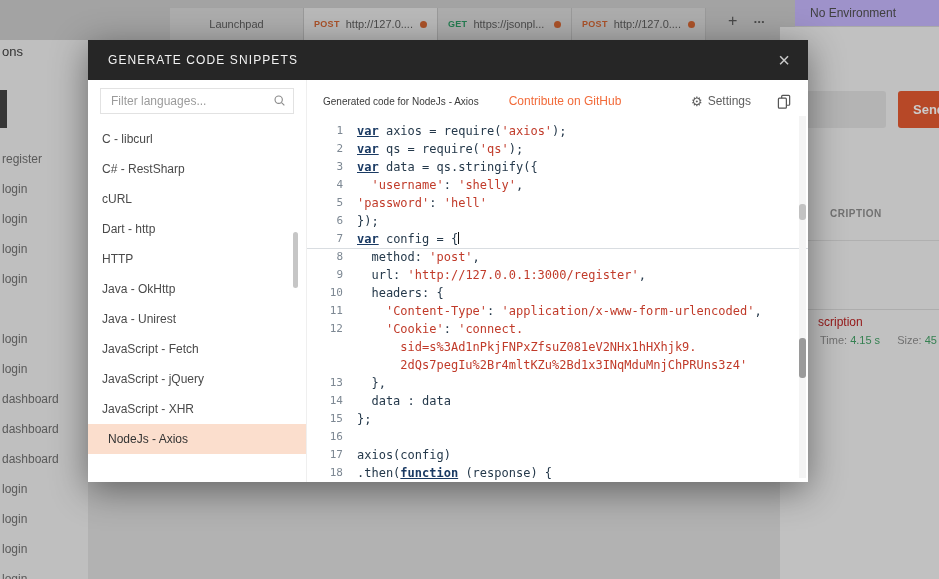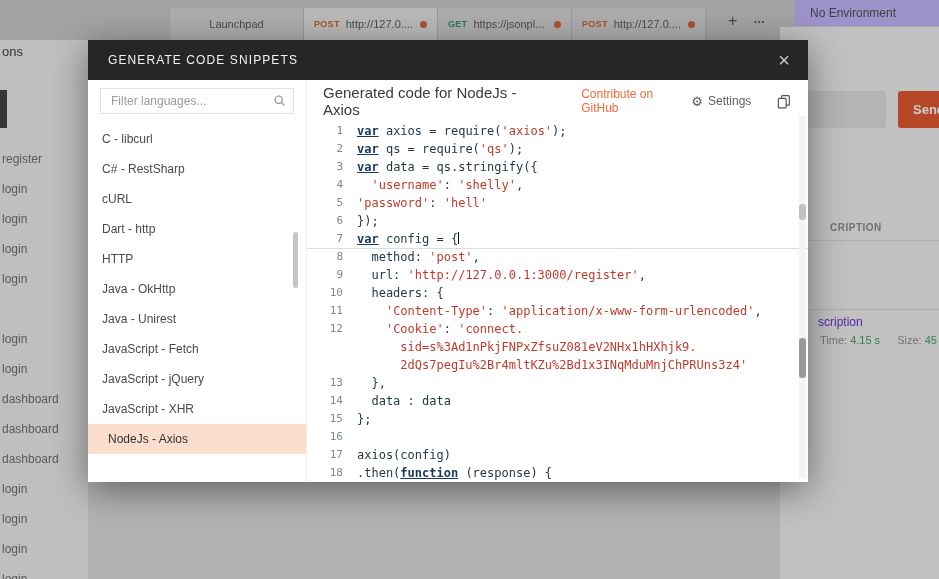--- a/index.html
+++ b/index.html
@@ -29,24 +29,24 @@
   .side-head{position:absolute;left:2px;top:4px;font-size:13px;color:#3c3c3c;}
   .side-dark{position:absolute;left:0;top:50px;width:7px;height:38px;background:#3f3f3f;}
   .hist-list{position:absolute;inset:0;}
   .hist{position:absolute;left:2px;font-size:12px;color:#6d6d6d;white-space:nowrap;cursor:pointer;}
 
   .workpane{position:absolute;left:780px;top:27px;right:0;bottom:0;background:#f1f1f1;}
   .urlfield{position:absolute;left:26px;top:64px;width:80px;height:37px;background:#e1e1e1;border-radius:3px;}
   .send{position:absolute;left:118px;top:64px;width:70px;height:37px;background:#e4562c;border:none;
         border-radius:3px;color:#fff;font-size:13px;font-weight:bold;text-align:left;padding-left:15px;
         font-family:"Liberation Sans",sans-serif;cursor:pointer;}
-  .desc-head{position:absolute;left:50px;top:195px;font-size:10px;font-weight:bold;color:#8b8b8b;letter-spacing:.5px;}
+  .desc-head{position:absolute;left:50px;top:181px;font-size:10px;font-weight:bold;color:#8b8b8b;letter-spacing:.5px;}
   .desc-line{position:absolute;left:28px;right:0;top:213px;height:1px;background:#dcdcdc;}
   .divider2{position:absolute;left:28px;right:0;top:282px;height:1px;background:#d8d8d8;}
-  .desc-ph{position:absolute;left:38px;top:288px;font-size:12px;color:#6d28d9;}
+  .desc-ph{position:absolute;left:38px;top:288px;font-size:12px;color:#b91c1c;}
   .meta{position:absolute;left:40px;top:307px;font-size:11px;}
   .ml{color:#8b8b8b;}
   .mv{color:#3f9f63;}
   .szl{margin-left:14px;}
 
   
   .overlay{position:absolute;inset:0;background:rgba(22,22,22,0.22);z-index:5;}
 
   
   .modal{position:absolute;left:88px;top:40px;width:720px;height:442px;background:#fff;z-index:10;
@@ -63,21 +63,21 @@
           font-family:"Liberation Sans",sans-serif;}
   .filter::placeholder{color:#9b9b9b;}
   .search-ic{position:absolute;right:8px;top:6px;width:13px;height:13px;}
   .lang-list{list-style:none;margin:10px 0 0;padding:0;}
   .lang{height:30px;line-height:30px;padding-left:14px;font-size:12px;color:#4a4a4a;cursor:pointer;white-space:nowrap;}
   .lang.selected{background:#fbdecd;color:#333;padding-left:20px;}
   .lang-scroll{position:absolute;right:8px;top:152px;width:5px;height:56px;background:#c6c6c6;border-radius:3px;}
 
   .codepane{flex:1;position:relative;border-left:1px solid #efefef;padding-top:6px;box-sizing:border-box;min-width:0;overflow:hidden;}
   .chead{display:flex;align-items:center;height:30px;padding:0 16px;}
-  .ctitle{font-size:15px;color:#3b3b3b;}
+  .ctitle{font-size:10px;color:#3b3b3b;}
   .contrib{font-size:12px;color:#f26b3a;margin-left:30px;cursor:pointer;text-decoration:none;}
   .spacer{flex:1;}
   .gear{font-size:13px;color:#5f5f5f;margin-right:5px;}
   .settings{font-size:12px;color:#5f5f5f;margin-right:26px;cursor:pointer;}
   .copy-ic{width:15px;height:15px;cursor:pointer;}
 
   .code{margin-top:6px;font-family:"DejaVu Sans Mono",monospace;font-size:12px;}
   .crow{display:flex;height:18px;line-height:18px;}
   .crow.active{box-shadow:0 1px 0 #d9dde1;}
   .ln{width:36px;flex:none;text-align:right;padding-right:14px;color:#7d8893;font-size:11px;}

